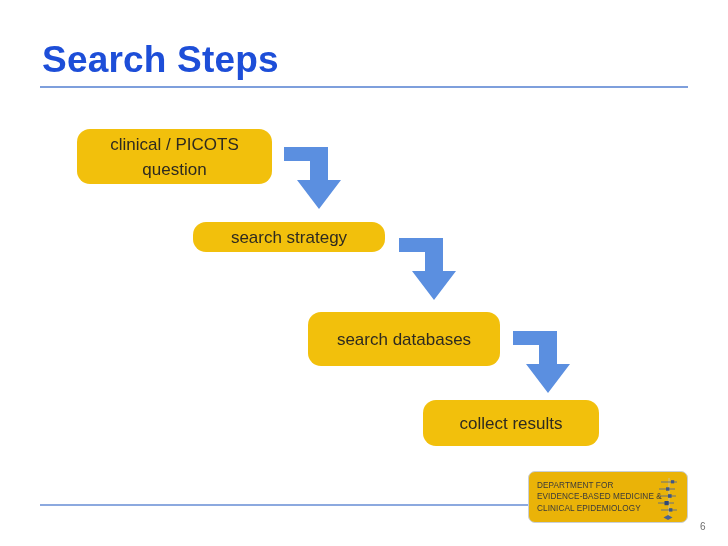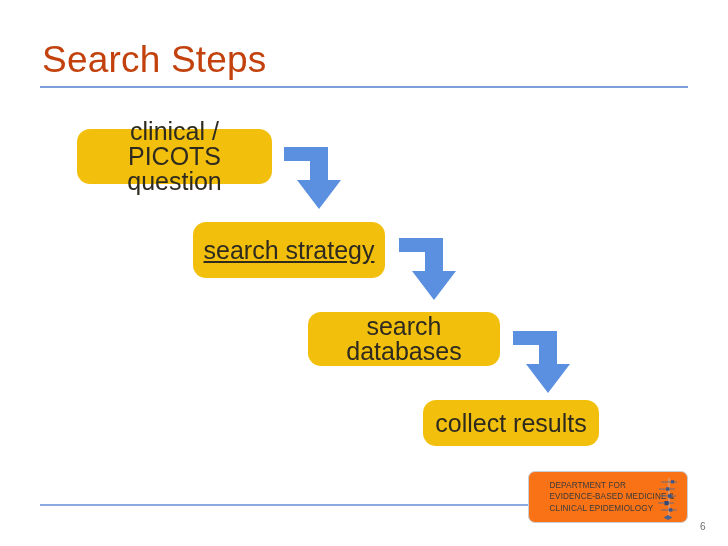--- a/index.html
+++ b/index.html
@@ -18,51 +18,51 @@
     overflow: hidden;
   }
 
   
   .slide-title {
     position: absolute;
     left: 42px;
     top: 38px;
     font-size: 37px;
     line-height: 44px;
-    color: #c2410c;
-    font-weight: 400;
+    color: #1d4ed8;
+    font-weight: 700;
     letter-spacing: 0.2px;
     white-space: nowrap;
   }
   .title-rule {
     position: absolute;
     left: 40px;
     top: 86px;
     width: 648px;
     height: 2px;
     background: #7E9FDC;
   }
 
   
   .flow-box {
     position: absolute;
     background: #F2C00C;
     border-radius: 13px;
     color: #2E2A20;
-    font-size: 25px;
+    font-size: 17px;
     line-height: 25px;
     text-align: center;
     display: flex;
     align-items: center;
     justify-content: center;
     padding: 0 10px;
     box-sizing: border-box;
   }
   .box-1 { left: 77px;  top: 129px; width: 195px; height: 55px; }
-  .box-2 { left: 193px; top: 222px; width: 192px; height: 56px; text-decoration: underline; }
+  .box-2 { left: 193px; top: 222px; width: 192px; height: 30px; }
   .box-3 { left: 308px; top: 312px; width: 192px; height: 54px; }
   .box-4 { left: 423px; top: 400px; width: 176px; height: 46px; }
 
   
   .bent-arrow {
     position: absolute;
     width: 68px;
     height: 67px;
   }
   .arrow-1 { left: 284px; top: 147px; }
@@ -77,28 +77,27 @@
     width: 648px;
     height: 2px;
     background: #8CA9DF;
   }
   .logo-card {
     position: absolute;
     left: 528px;
     top: 471px;
     width: 160px;
     height: 52px;
-    background: #f97316;
+    background: #eab308;
     border: 1px solid #C9CFD8;
     border-radius: 7px;
     box-sizing: border-box;
     display: flex;
     align-items: center;
     padding-left: 8px;
-    justify-content: center;
   }
   .logo-text {
     font-family: "Liberation Sans", sans-serif;
     font-size: 8.2px;
     line-height: 11.4px;
     color: #3A3A3A;
     letter-spacing: 0.1px;
     white-space: nowrap;
   }
   .logo-mark {

